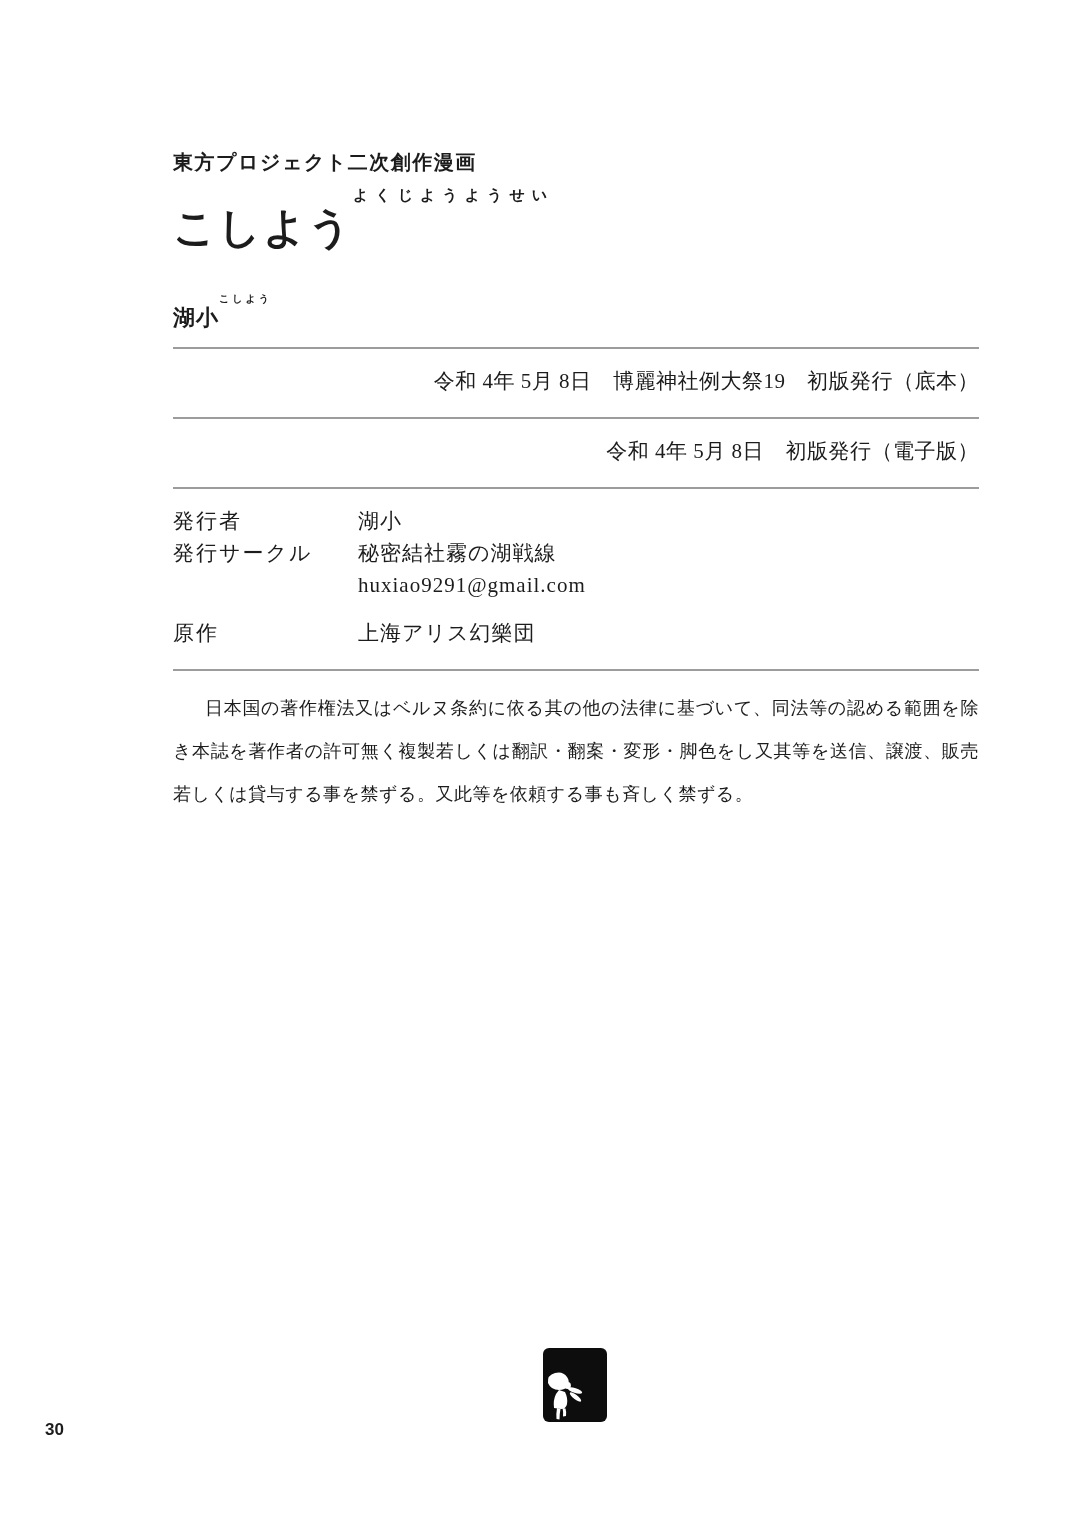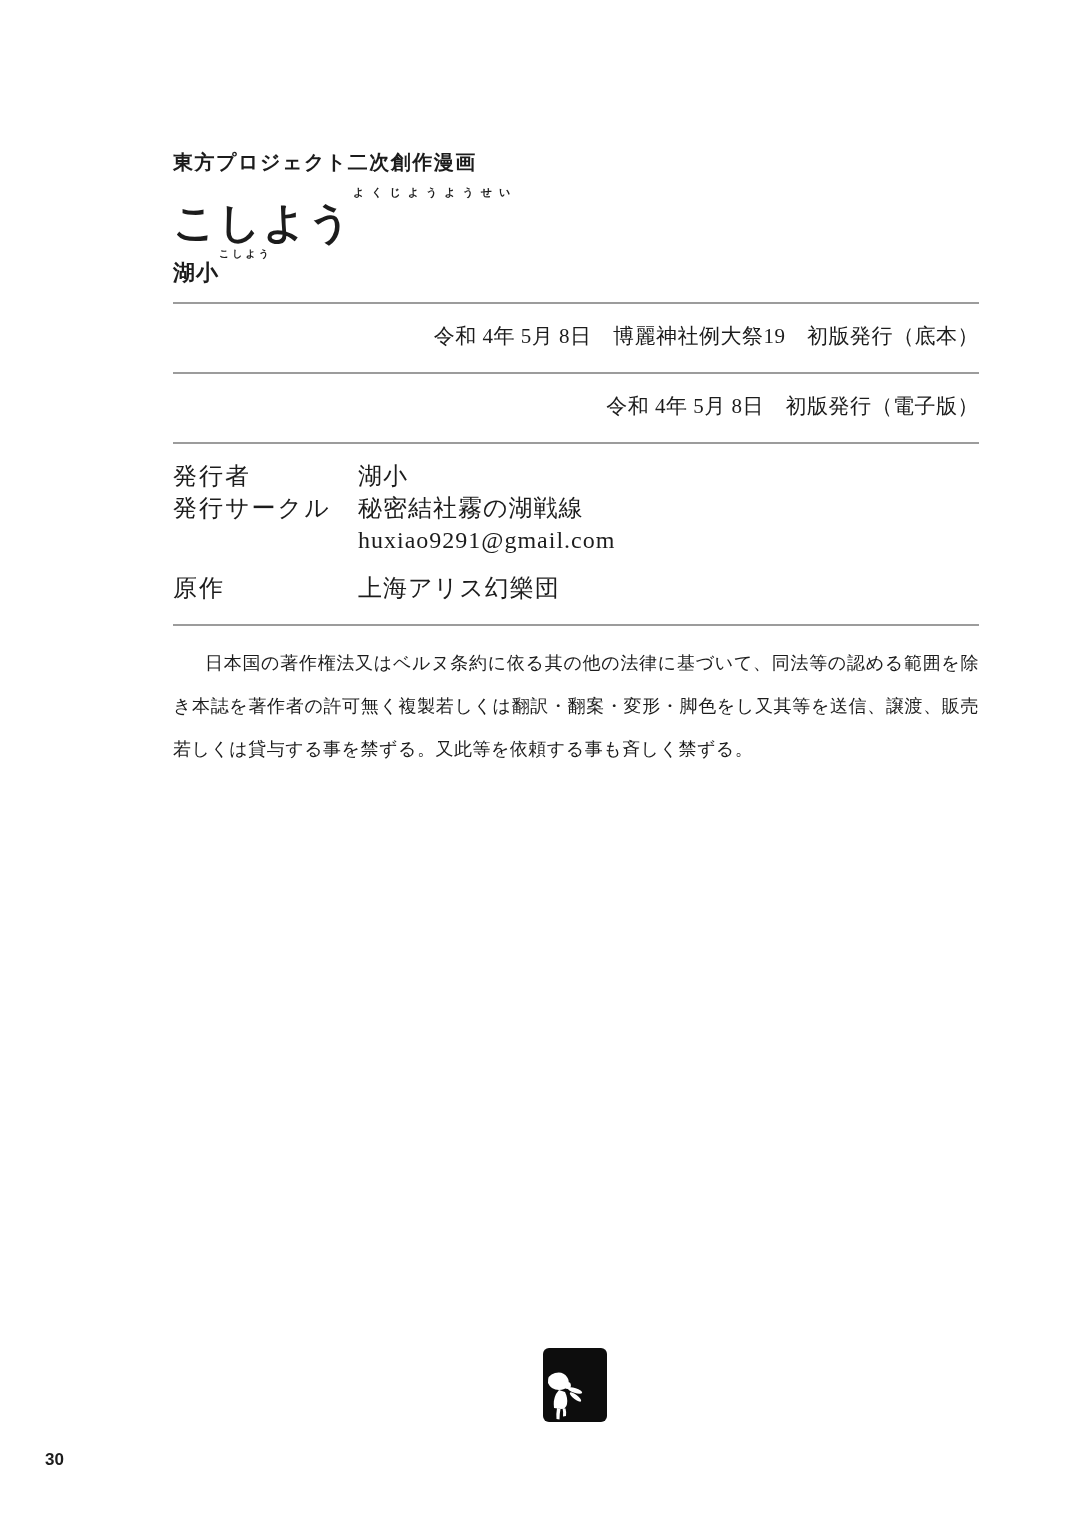--- a/index.html
+++ b/index.html
@@ -31,33 +31,34 @@
   ruby { ruby-position: over; }
   .title-ruby {
     font-family: "Liberation Sans", "DejaVu Sans", sans-serif;
     font-weight: bold;
     font-size: 42px;
     letter-spacing: 2px;
     line-height: 1.1;
     display: inline-block;
   }
   .title-ruby rt {
-    font-size: 11px;
+    font-size: 15px;
     font-weight: bold;
     letter-spacing: 7px;
     padding-bottom: 2px;
   }
   .author-block { margin-top: 2px; }
   .author-ruby {
     font-family: "Liberation Sans", "DejaVu Sans", sans-serif;
     font-weight: bold;
     font-size: 22px;
     letter-spacing: 1px;
     line-height: 1.2;
     display: inline-block;
+    margin-top: 40px;
   }
   .author-ruby rt {
     font-size: 10px;
     font-weight: bold;
     letter-spacing: 3px;
     padding-bottom: 1px;
   }
   .rule {
     border: none;
     border-top: 2px solid #9c9c9c;
@@ -67,21 +68,21 @@
   .rule-1 { margin-top: 15px; }
   .edition-row {
     font-size: 21px;
     padding: 18px 0 22px 0;
     letter-spacing: 0.5px;
     text-align: right;
   }
   .credits {
     margin-top: 16px;
     margin-bottom: 20px;
-    font-size: 24px;
+    font-size: 21px;
   }
   .credit-row {
     display: flex;
     line-height: 32px;
   }
   .credit-row .label {
     width: 185px;
     flex: 0 0 185px;
     letter-spacing: 2px;
   }
@@ -101,21 +102,21 @@
   .logo {
     position: absolute;
     left: 543px;
     top: 1348px;
     width: 64px;
     height: 74px;
   }
   .page-number {
     position: absolute;
     left: 45px;
-    top: 1450px;
+    top: 1420px;
     font-family: "Liberation Sans", "DejaVu Sans", sans-serif;
     font-weight: bold;
     font-size: 17px;
   }
 </style>
 </head>
 <body>
 
 <div class="content">
 

